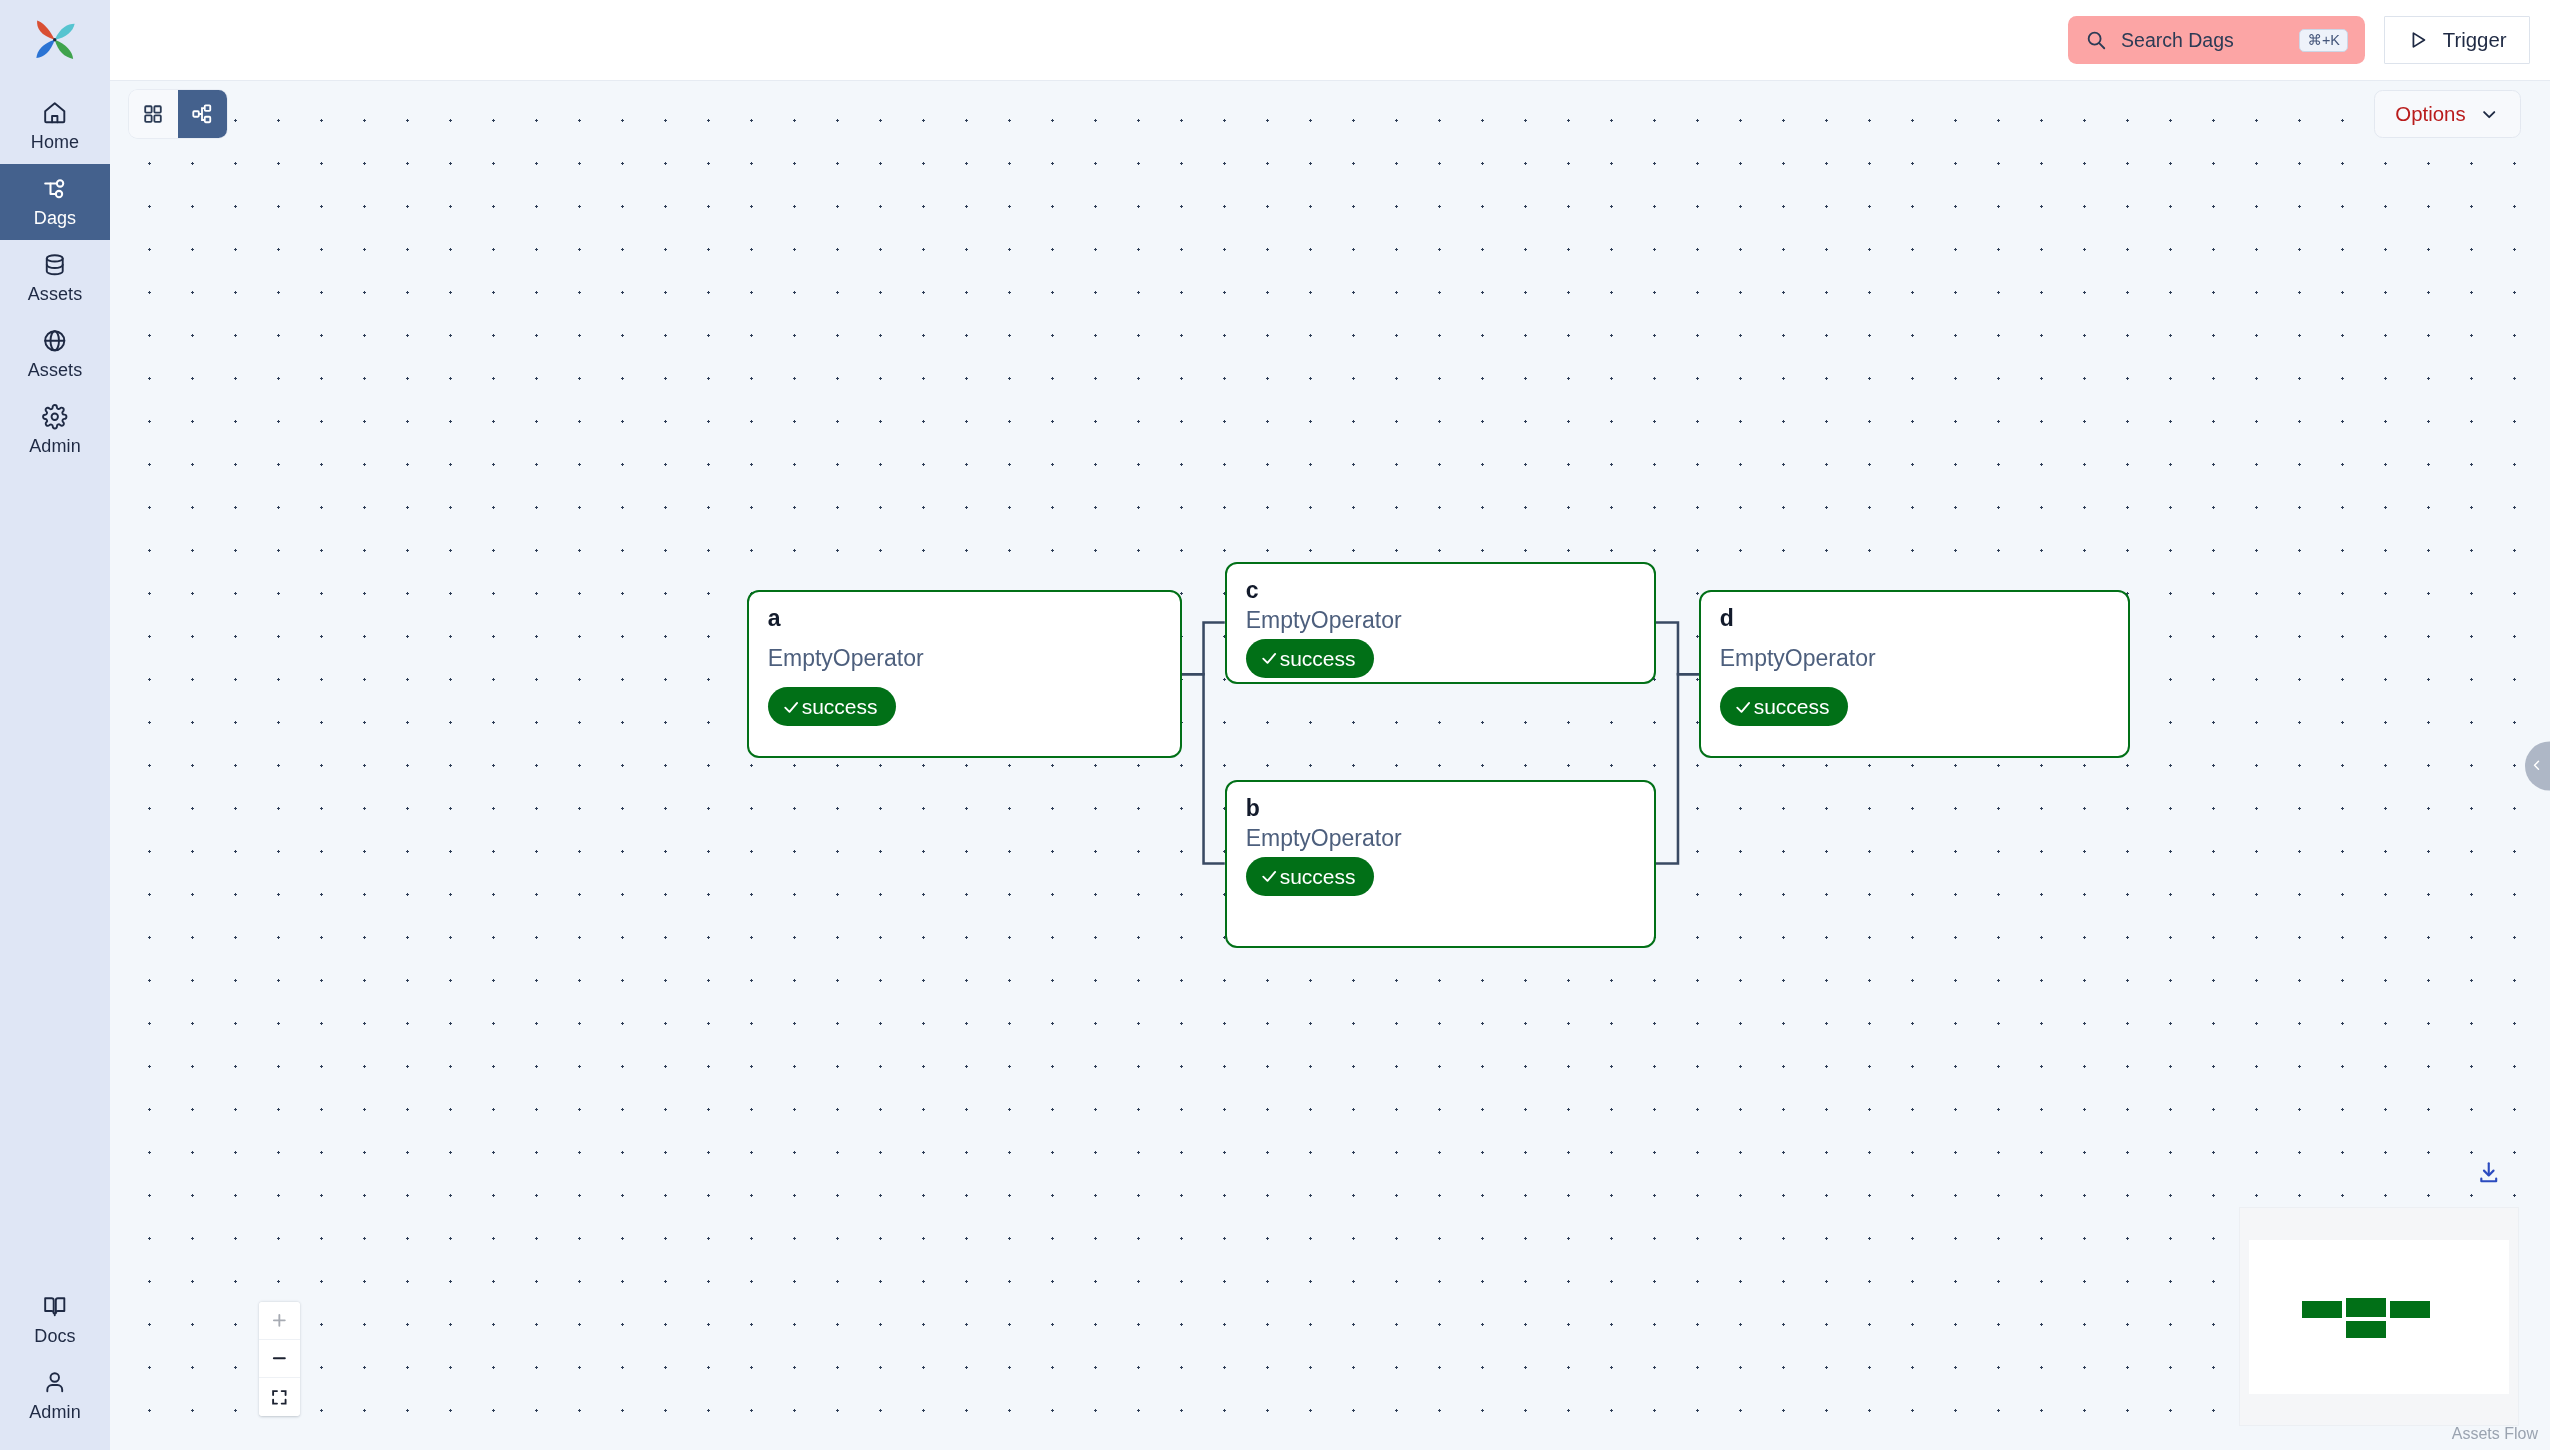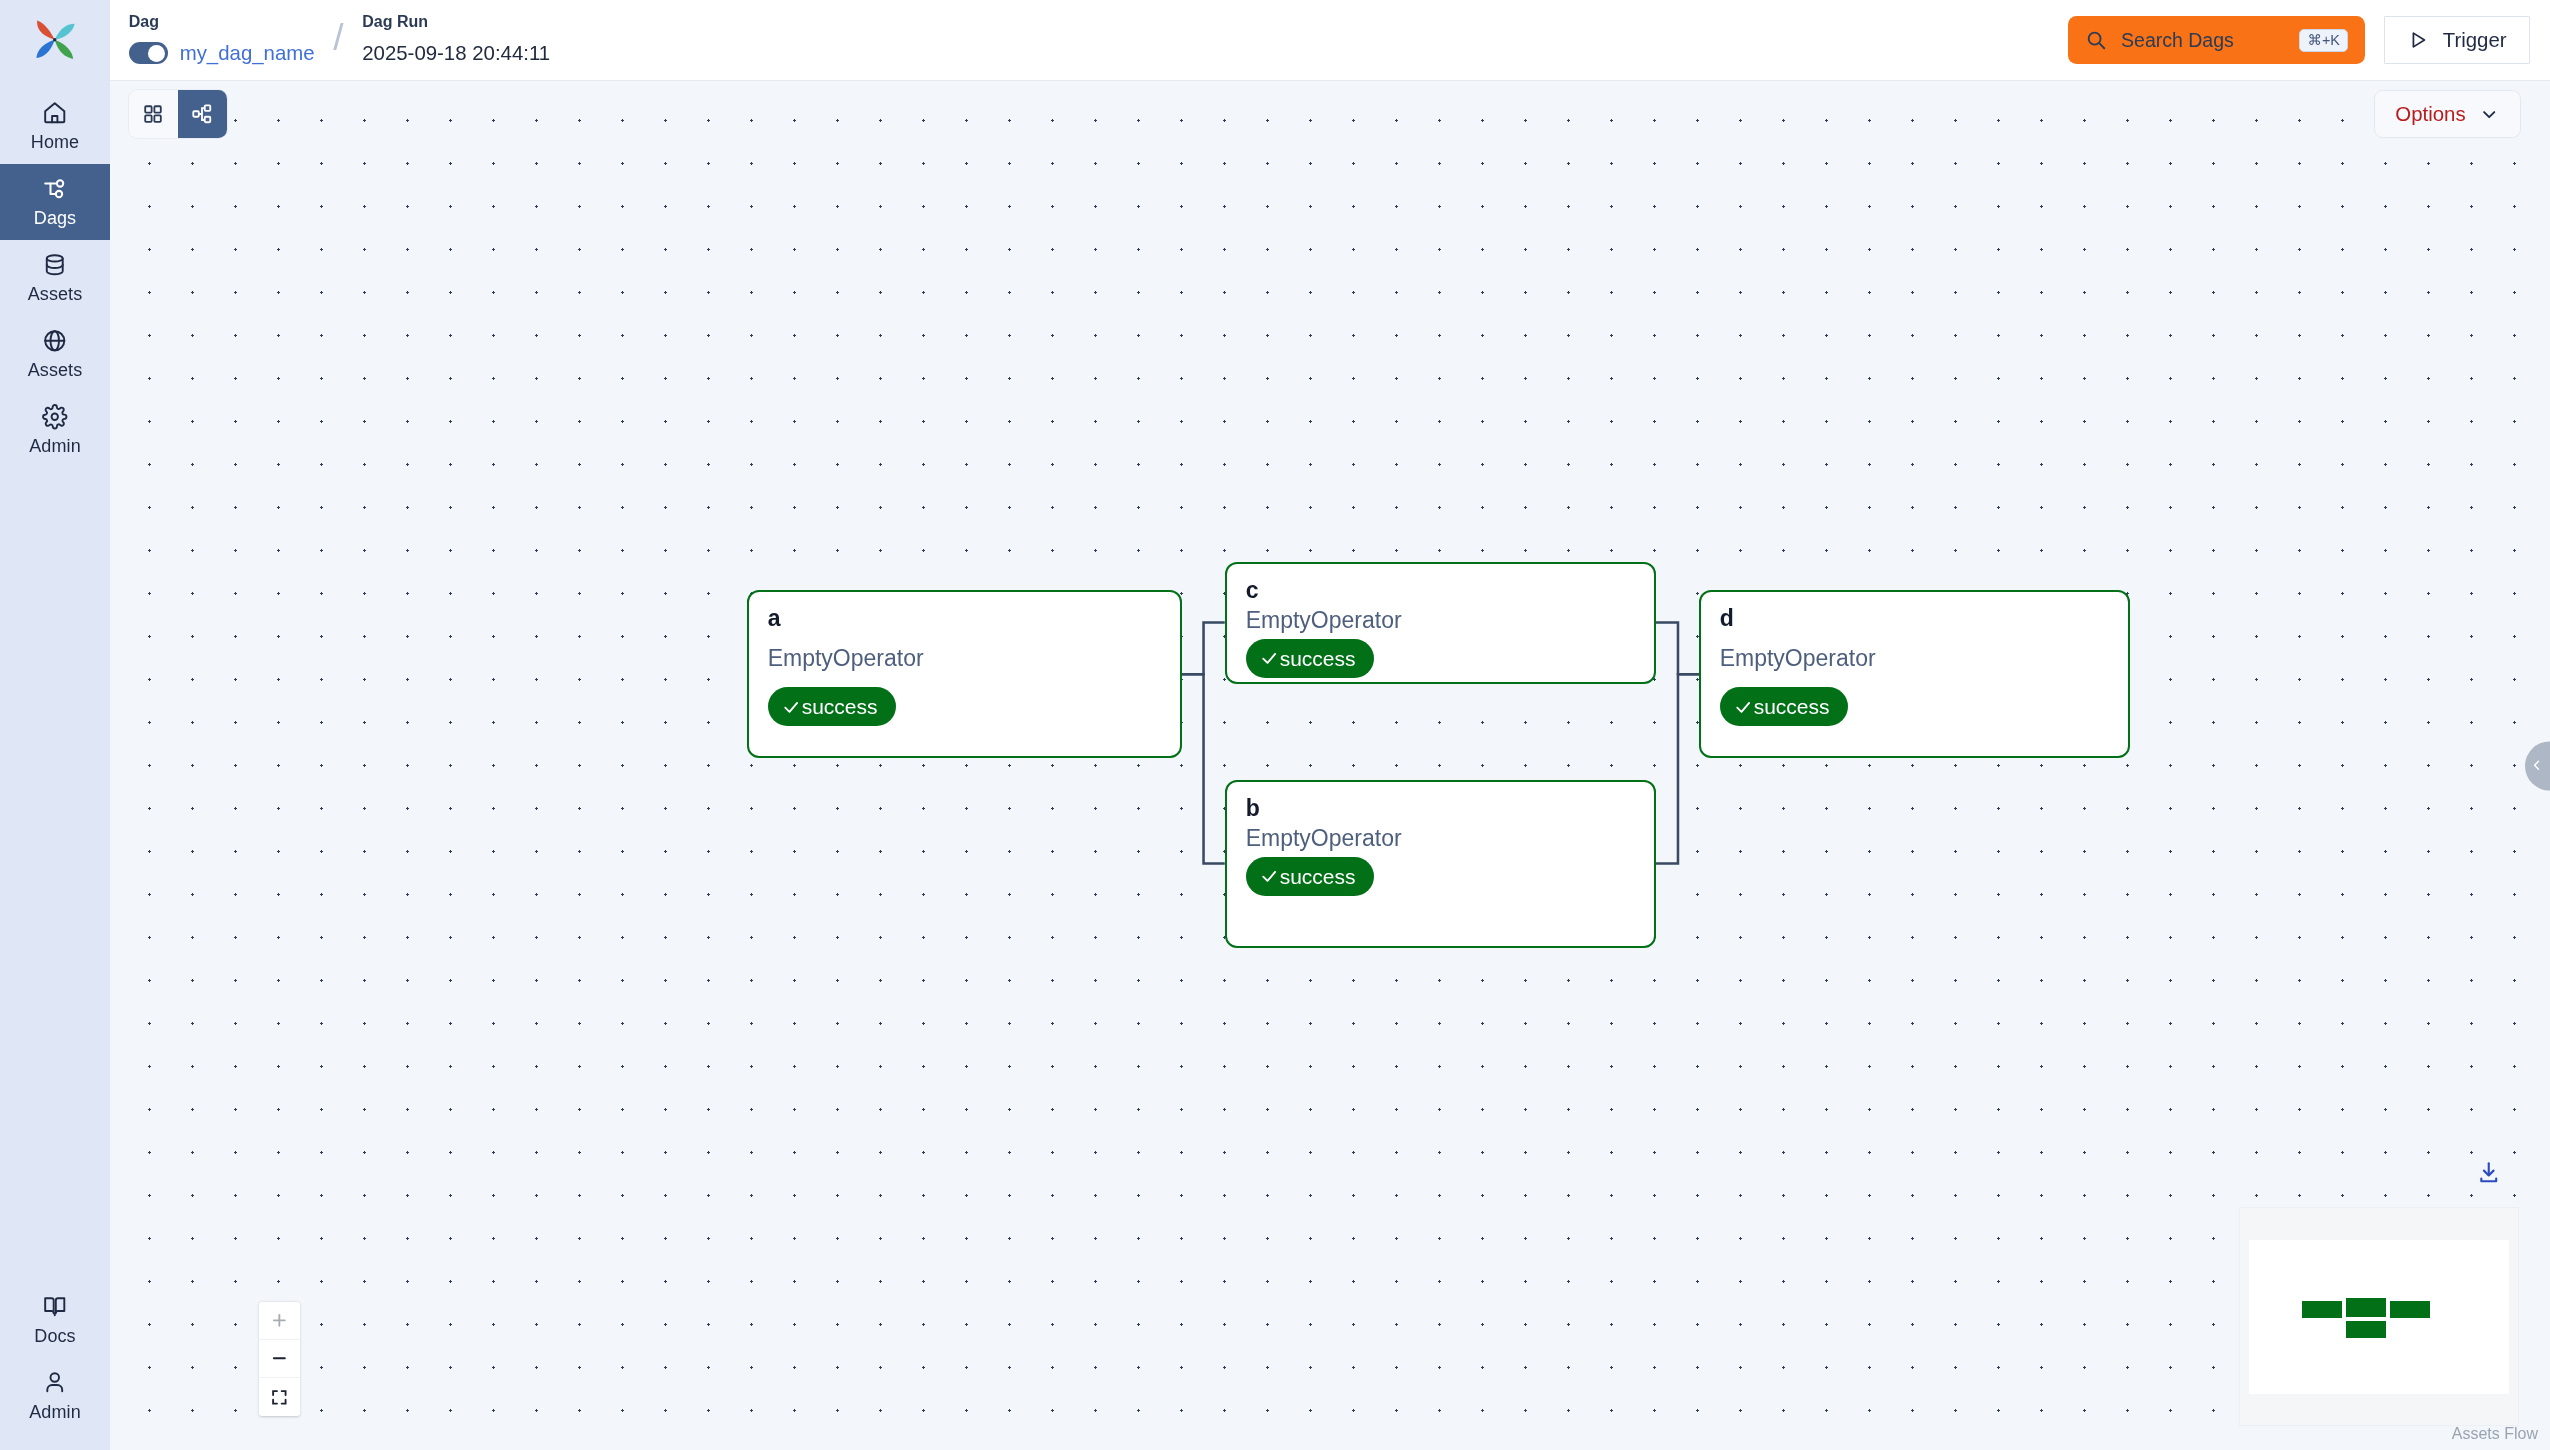--- a/index.html
+++ b/index.html
@@ -56,21 +56,21 @@
   .toggle-knob {
     position: absolute; top: 2.5px; right: 2.5px; width: 17px; height: 17px;
     border-radius: 50%; background: #fff;
   }
   .crumb-link { font-size: 20.4px; color: #3f6fd8; cursor: pointer; line-height: 1; }
   .crumb-sep { color: #b9c3d4; font-size: 37px; font-weight: 300; padding: 0 18.7px; margin-top: 5.1px; line-height: 1;}
   .crumb-val { font-size: 20.4px; color: #212b3d; line-height: 1; }
 
   .header-right { margin-left: auto; display: flex; align-items: center; gap: 18.7px; padding-right: 20.4px; }
   .search-box {
-    height: 48px; width: 297px; background: #f97316; border-radius: 8.5px;
+    height: 48px; width: 297px; background: #fca5a5; border-radius: 8.5px;
     display: flex; align-items: center; gap: 13.6px; padding: 5px 17px; cursor: text;
   }
   .search-box .s-label { font-size: 19.5px; color: #2b3b55; }
   .kbd {
     margin-left: auto; font-size: 14.4px; color: #44557a;
     border: 0.8px solid #ccd6e6; border-radius: 5.1px; padding: 2.5px 7.6px; background: #eef2fa;
     font-family: "Liberation Sans", sans-serif;
   }
   .trigger-btn {
     height: 48px; padding: 0 22px; border: 0.8px solid #dde3ec; border-radius: 1px;
@@ -235,38 +235,20 @@
           <path d="M5 21v-1.5A4.5 4.5 0 0 1 9.5 15h5a4.5 4.5 0 0 1 4.5 4.5V21"></path>
         </svg>
         <span class="nav-label">Admin</span>
       </div>
     </div>
   </div>
 
   <div id="main">
 
     <div id="header">
-      <div class="crumbs">
-        <div class="crumb-block">
-          <span class="crumb-kicker">Dag</span>
-          <span class="crumb-row">
-            <span class="toggle-pill">
-              <span class="toggle-knob"></span>
-            </span>
-            <span class="crumb-link">my_dag_name</span>
-          </span>
-        </div>
-        <span class="crumb-sep">/</span>
-        <div class="crumb-block">
-          <span class="crumb-kicker">Dag Run</span>
-          <span class="crumb-row">
-            <span class="crumb-val">2025-09-18 20:44:11</span>
-          </span>
-        </div>
-      </div>
 
       <div class="header-right">
         <div class="search-box">
           <svg width="22" height="22" viewBox="0 0 24 24" fill="none" stroke="#2b3b55" stroke-width="2" stroke-linecap="round">
             <circle cx="10.5" cy="10.5" r="6.5"></circle>
               <path d="M15.5 15.5 21 21"></path>
           </svg>
           <span class="s-label">Search Dags</span>
           <span class="kbd">⌘+K</span>
         </div>

